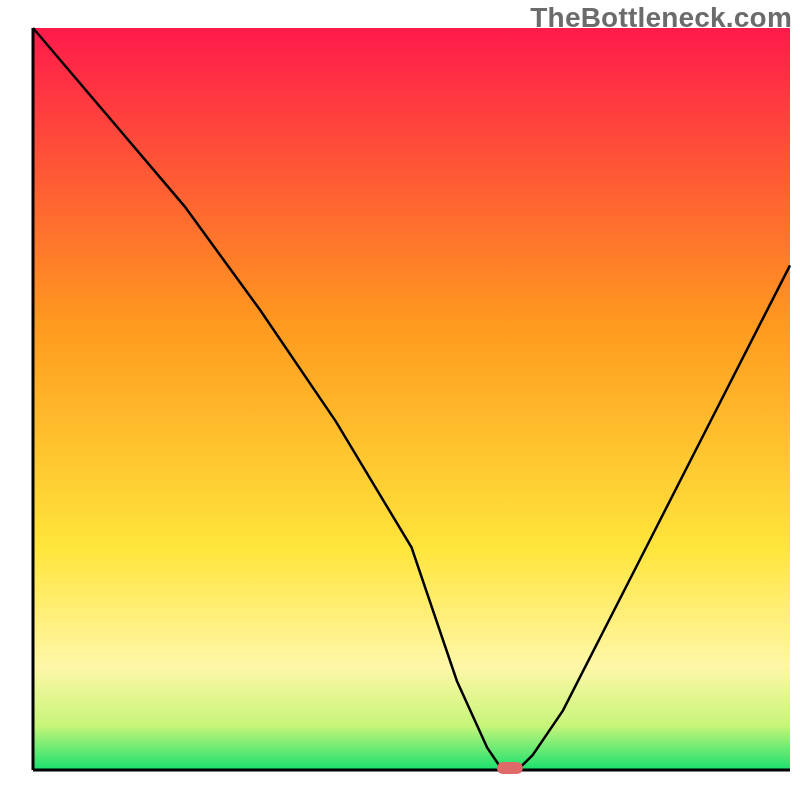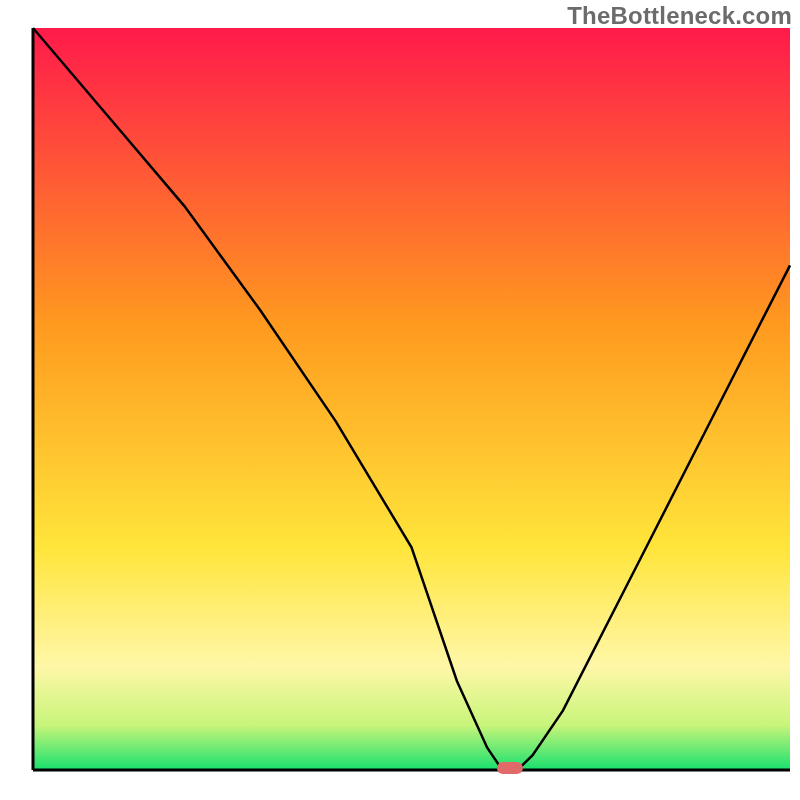--- a/index.html
+++ b/index.html
@@ -18,21 +18,21 @@
   }
   svg {
     position: absolute;
     top: 0;
     left: 0;
   }
   .watermark {
     position: absolute;
     top: 2px;
     right: 8px;
-    font-size: 24px;
+    font-size: 28px;
     font-weight: 600;
     color: #6b6b6b;
     letter-spacing: 0.2px;
     user-select: none;
   }
 </style>
 </head>
 <body>
 
 <div class="canvas-wrap">

